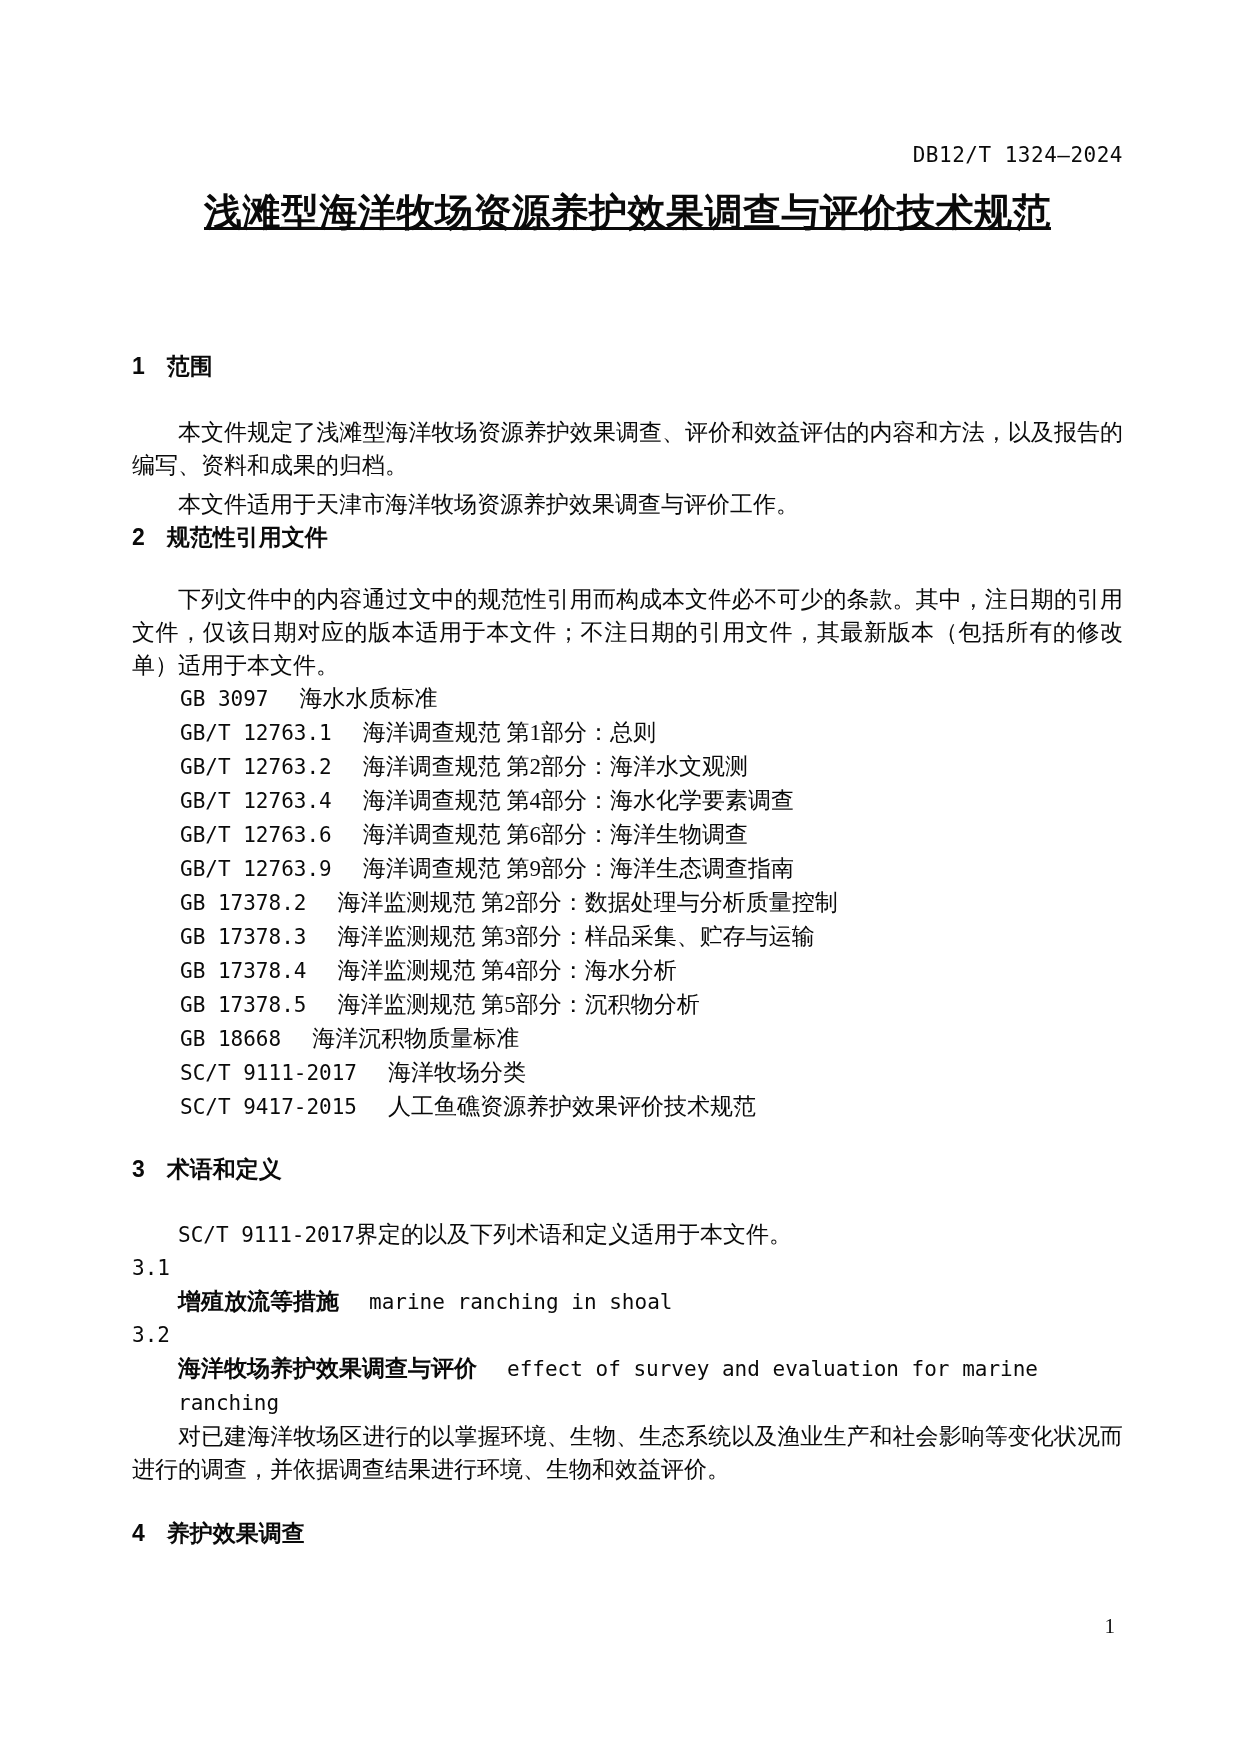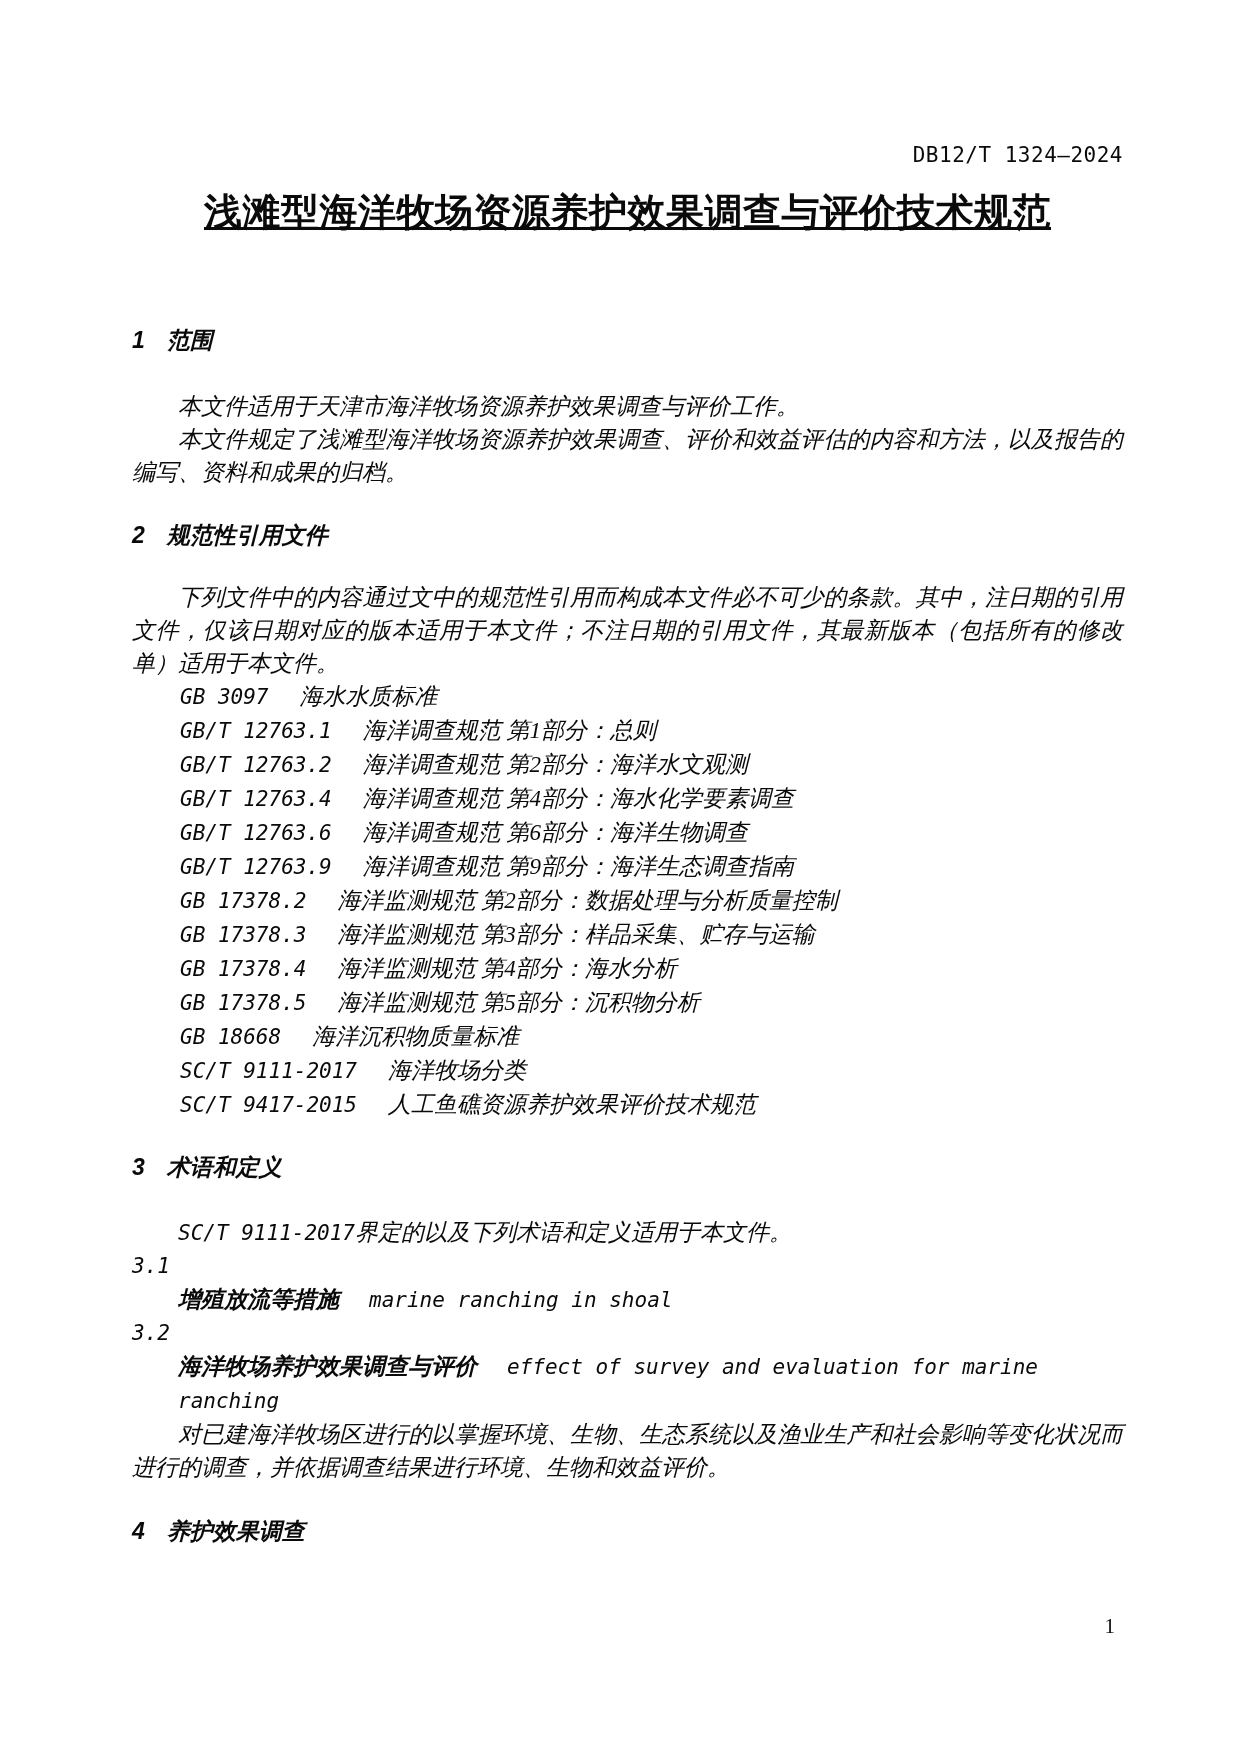--- a/index.html
+++ b/index.html
@@ -19,28 +19,28 @@
     font-size:21px; letter-spacing:0.5px;
   }
   .doc-title {
     position:absolute; top:188px; left:132px; right:118px;
     text-align:center;
     font-family:"Liberation Sans","DejaVu Sans",sans-serif;
     font-weight:bold; font-size:38px; line-height:48px;
     letter-spacing:0.5px;
     text-decoration:underline;
   }
-  .content { position:absolute; left:132px; right:118px; top:324px;font-style:italic; }
+  .content { position:absolute; left:132px; right:118px; top:350px; }
   .sec-heading {
     font-family:"Liberation Sans","DejaVu Sans",sans-serif;
     font-weight:bold; font-size:23px; line-height:33px;
   }
   .sec-heading .h-label { margin-left:22px; }
   .h1 { margin-bottom:33px; }
-  .h2 { margin-top:30px; margin-bottom:29px; }
+  .h2 { margin-bottom:29px; }
   .h3 { margin-top:29px; margin-bottom:32px; }
   .h4 { margin-top:31px; }
   .para { text-indent:46px; text-align:justify; }
   .p2 { margin-top:6px; }
   .mono { font-family:"DejaVu Sans Mono",monospace; font-size:21px; }
   .ref-line { padding-left:48px; white-space:nowrap; }
   .ref-title { margin-left:31px; }
   .term-number { font-family:"DejaVu Sans Mono",monospace; font-size:21px; line-height:33px; }
   .term-name-line { padding-left:46px; line-height:33px; }
   .term-zh {
@@ -59,22 +59,22 @@
 <div class="page">
 
   <div class="doc-number">DB12/T 1324—2024</div>
 
   <div class="doc-title">浅滩型海洋牧场资源养护效果调查与评价技术规范</div>
 
   <div class="content">
 
     <div class="sec-heading h1"><span>1</span><span class="h-label">范围</span></div>
 
+    <p class="para">本文件规定了浅滩型海洋牧场资源养护效果调查、评价和效益评估的内容和方法，以及报告的编写、资料和成果的归档。</p>
     <p class="para p2">本文件适用于天津市海洋牧场资源养护效果调查与评价工作。</p>
-    <p class="para">本文件规定了浅滩型海洋牧场资源养护效果调查、评价和效益评估的内容和方法，以及报告的编写、资料和成果的归档。</p>
 
     <div class="sec-heading h2"><span>2</span><span class="h-label">规范性引用文件</span></div>
 
     <p class="para">下列文件中的内容通过文中的规范性引用而构成本文件必不可少的条款。其中，注日期的引用文件，仅该日期对应的版本适用于本文件；不注日期的引用文件，其最新版本（包括所有的修改单）适用于本文件。</p>
 
     <div class="refs">
 
         <div class="ref-line"><span class="mono">GB 3097</span><span class="ref-title">海水水质标准</span></div>
 
         <div class="ref-line"><span class="mono">GB/T 12763.1</span><span class="ref-title">海洋调查规范 第1部分：总则</span></div>

